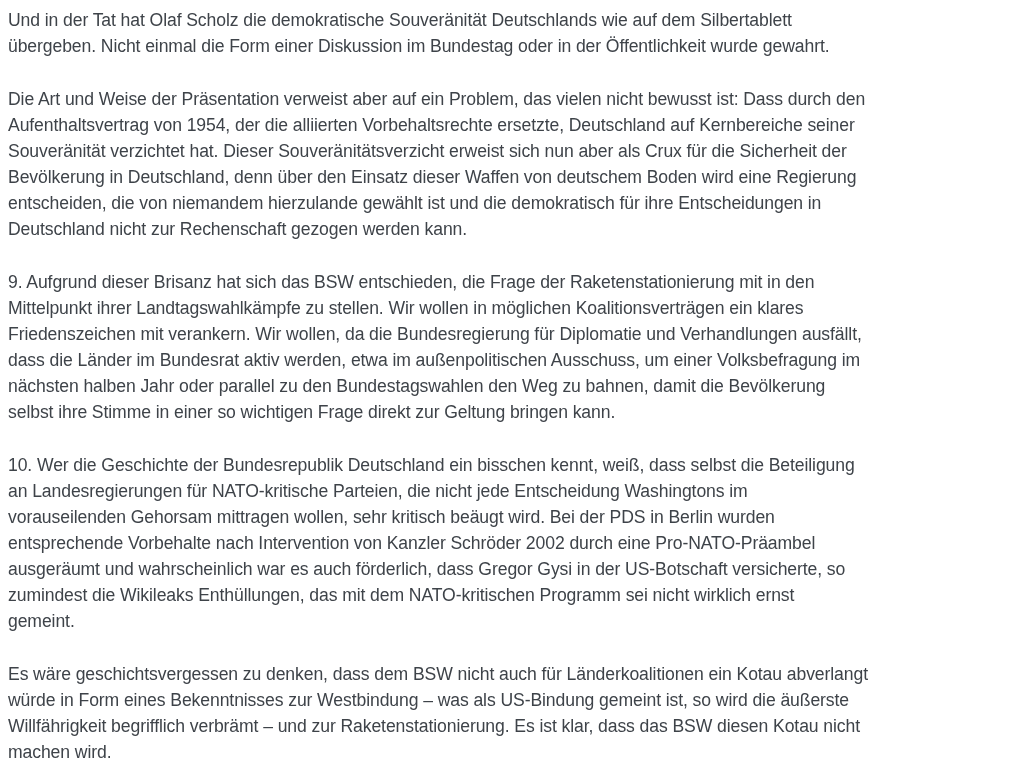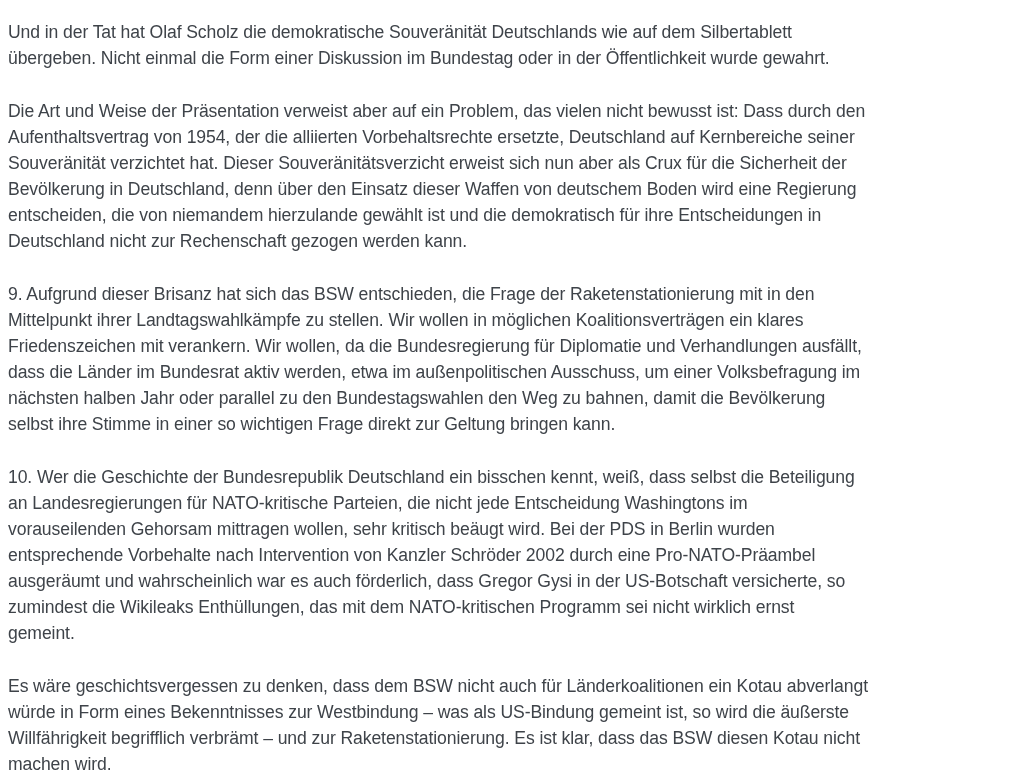--- a/index.html
+++ b/index.html
@@ -20,21 +20,21 @@
     font-size: 17.6px;
     line-height: 26px;
     color: #3e4349;
     letter-spacing: -0.1px;
   }
   .article-body p {
     margin: 0 0 27px 0;
     white-space: pre; 
   }
   .article-body p:first-child {
-    margin-top: 16px;
+    margin-top: 4px;
     padding-top: 3px;
   }
 </style>
 </head>
 <body>
 
 <div class="page">
   <div class="article-body">
     <p>Und in der Tat hat Olaf Scholz die demokratische Souveränität Deutschlands wie auf dem Silbertablett
 übergeben. Nicht einmal die Form einer Diskussion im Bundestag oder in der Öffentlichkeit wurde gewahrt.</p>

